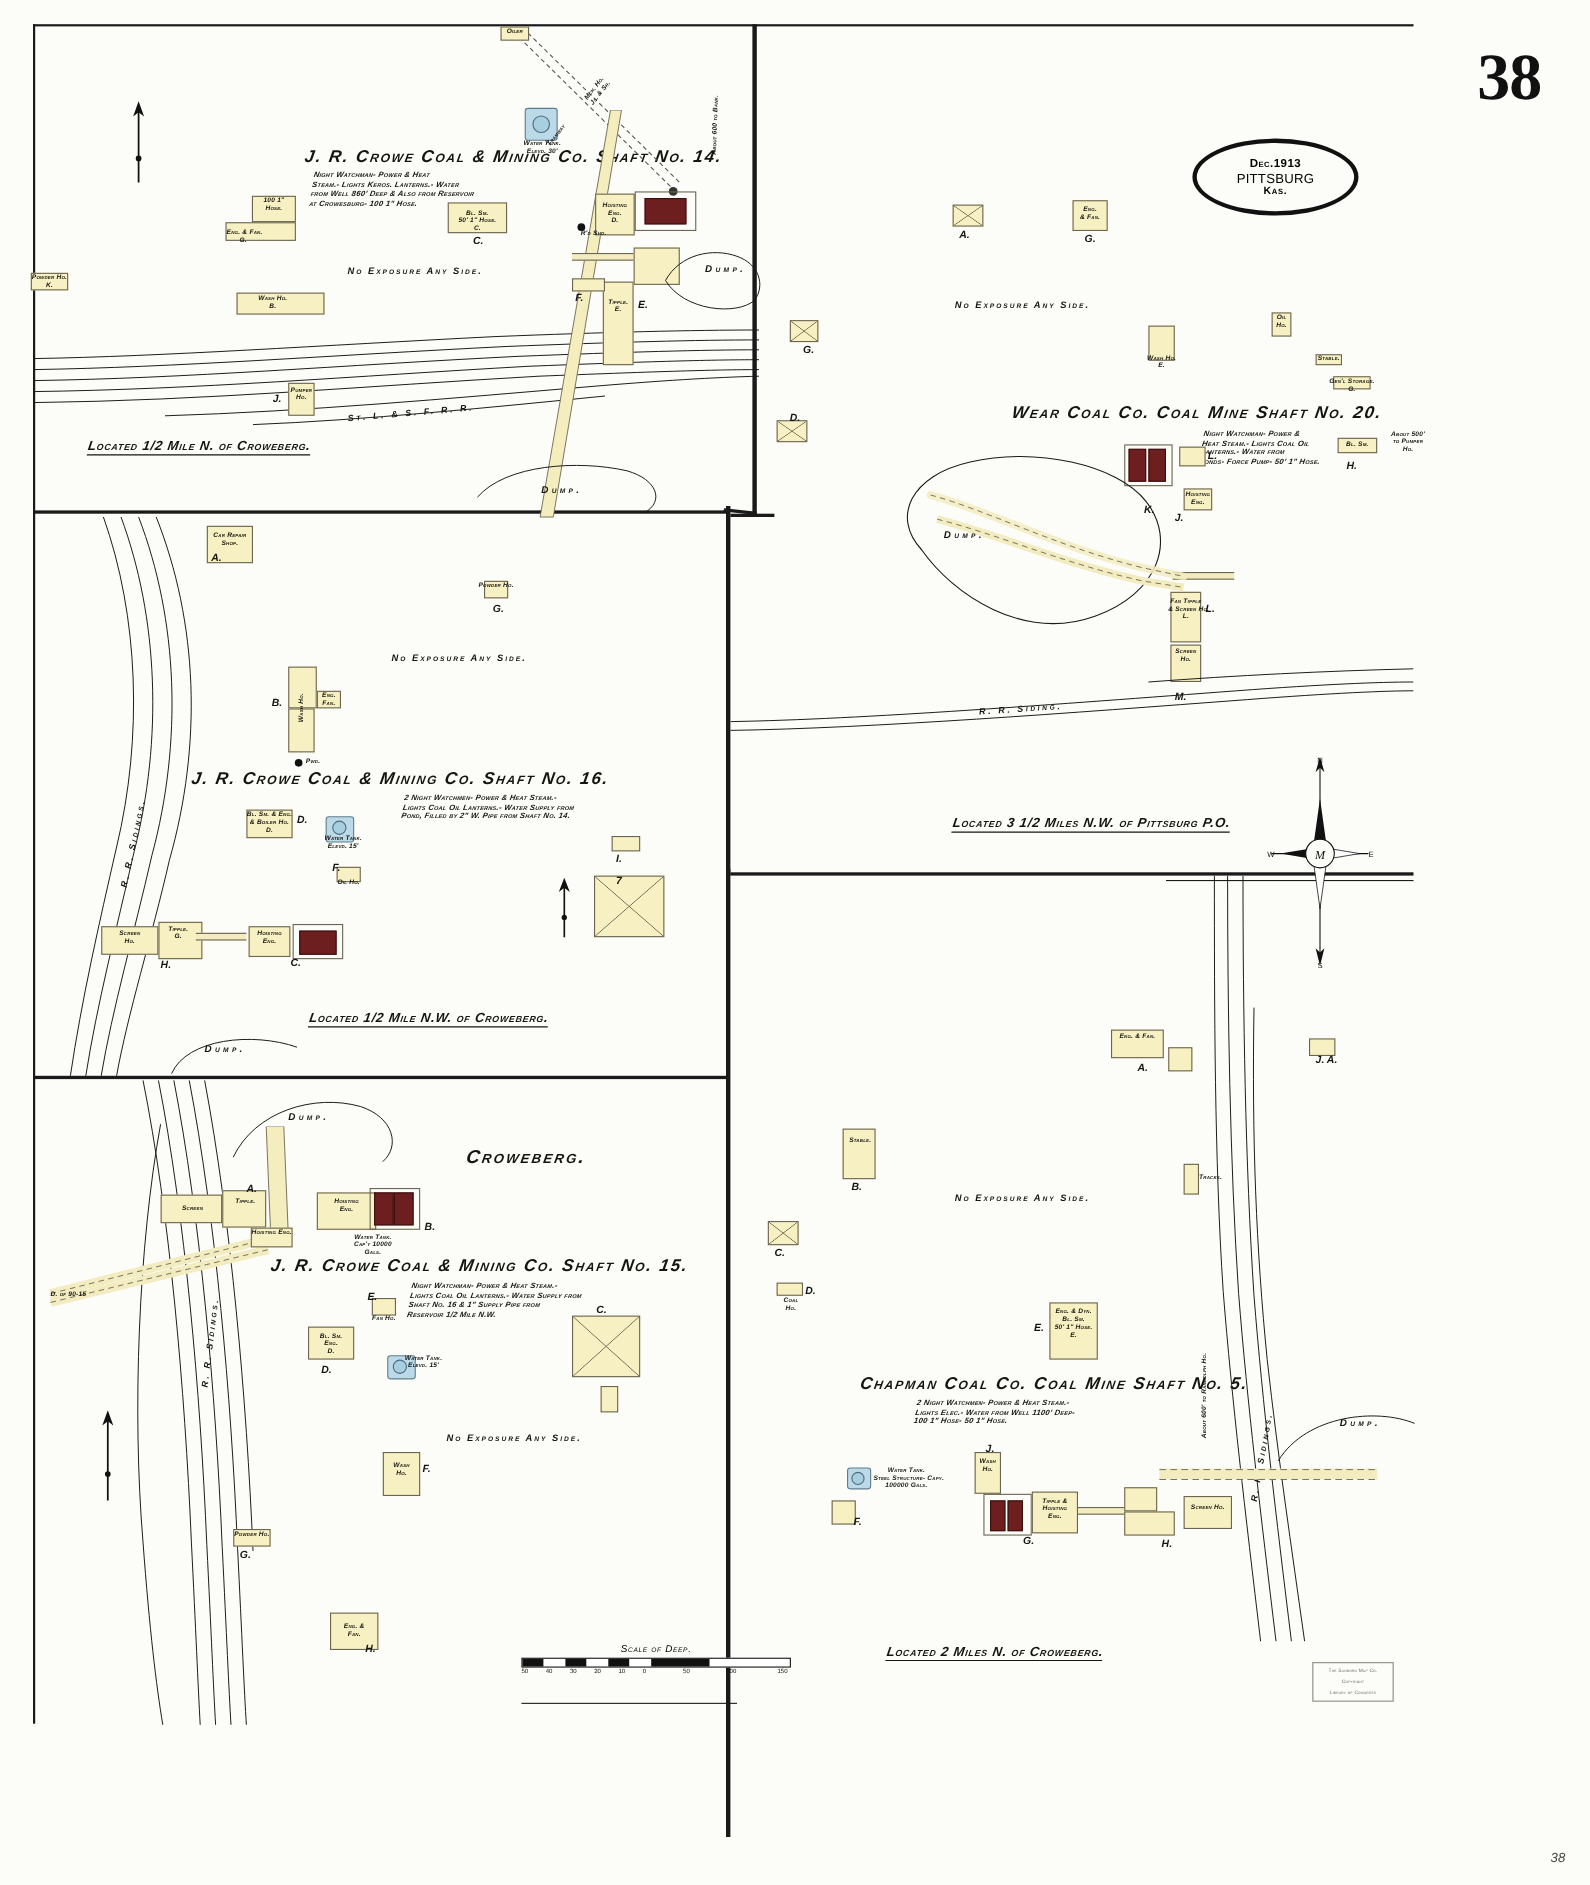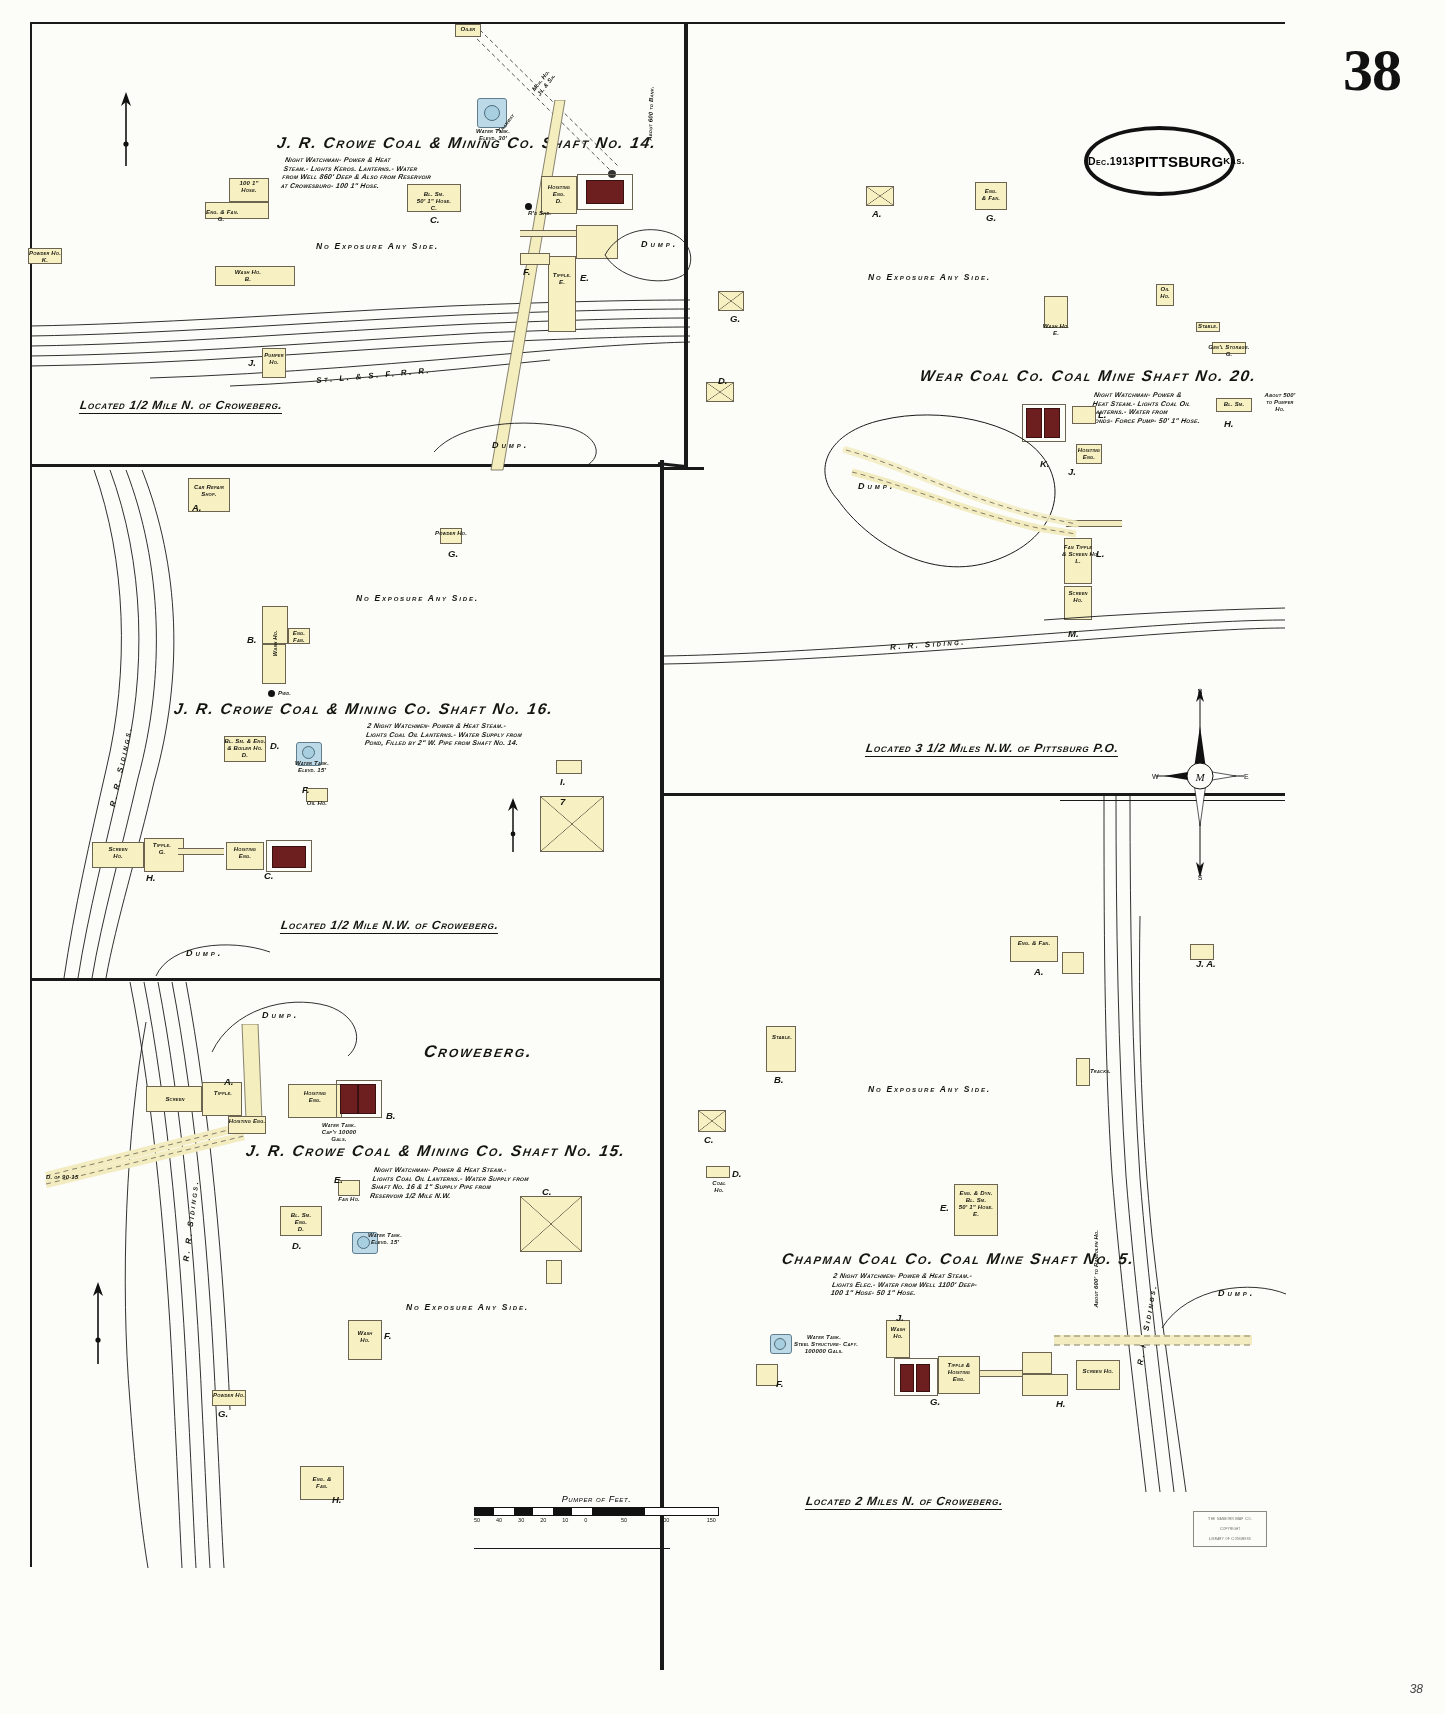--- a/index.html
+++ b/index.html
@@ -43,23 +43,23 @@
   .town{font-size:17px;font-style:italic;font-weight:bold;letter-spacing:2px;
         transform:skewX(-9deg);font-variant:small-caps;}
 
   
   #pageno{position:absolute;right:44px;top:36px;font-family:"Liberation Serif",serif;
           font-size:60px;font-weight:bold;color:#111;letter-spacing:-1px;}
 
   
   #cart{position:absolute;left:1084px;top:126px;width:143px;height:62px;
         border:4px solid #111;border-radius:50%/50%;background:#fcfcf8;
-        display:flex;flex-direction:row;align-items:center;justify-content:flex-start;line-height:1;}
+        display:flex;flex-direction:column;align-items:center;justify-content:center;line-height:1;}
   #cart .c1{font-size:10.5px;font-weight:bold;font-variant:small-caps;letter-spacing:.4px;}
-  #cart .c2{font-size:15px;font-weight:bold;font-variant:small-caps;letter-spacing:.2px;margin:1px 0;}
+  #cart .c2{font-size:12px;font-weight:normal;font-variant:small-caps;letter-spacing:.2px;margin:1px 0;}
   #cart .c3{font-size:9.5px;font-weight:bold;font-variant:small-caps;letter-spacing:.6px;}
 
   
   #compass{position:absolute;left:1150px;top:686px;width:100px;height:195px;}
 
   
   #scale{position:absolute;left:474px;top:1494px;width:245px;}
   #scale .stitle{font-size:9px;font-style:italic;font-variant:small-caps;
                  letter-spacing:.6px;text-align:center;margin-bottom:3px;}
   #scale .sbar{position:relative;height:9px;border:1px solid #111;box-sizing:border-box;background:#fff;}
@@ -561,21 +561,21 @@
     <polygon points="86,90 50,84 54,90 50,96" fill="#fff" stroke="#111" stroke-width=".7"></polygon>
     <circle cx="50" cy="90" r="13" fill="#fcfcf8" stroke="#111" stroke-width="1"></circle>
     <text x="50" y="95" font-size="11" text-anchor="middle" font-family="Liberation Serif, serif" font-style="italic" fill="#111">M</text>
     <text x="50" y="8" font-size="7" text-anchor="middle" font-family="Liberation Sans, sans-serif" fill="#111">N</text>
     <text x="50" y="194" font-size="7" text-anchor="middle" font-family="Liberation Sans, sans-serif" fill="#111">S</text>
     <text x="2" y="93" font-size="7" font-family="Liberation Sans, sans-serif" fill="#111">W</text>
     <text x="94" y="93" font-size="7" font-family="Liberation Sans, sans-serif" fill="#111">E</text>
   </svg>
 
   <div id="scale">
-    <div class="stitle">Pumper of Feet.</div>
+    <div class="stitle">Scale of Deep.</div>
     <div class="sbar">
       <i style="left:0;width:8%"></i>
         <i style="left:16%;width:8%"></i>
       <i style="left:32%;width:8%"></i>
         <i style="left:48%;width:22%"></i>
     </div>
     <div style="position:relative;height:12px;">
       <span class="snum" style="left:0;top:1px">50</span>
       <span class="snum" style="left:9%;top:1px">40</span>
       <span class="snum" style="left:18%;top:1px">30</span>

